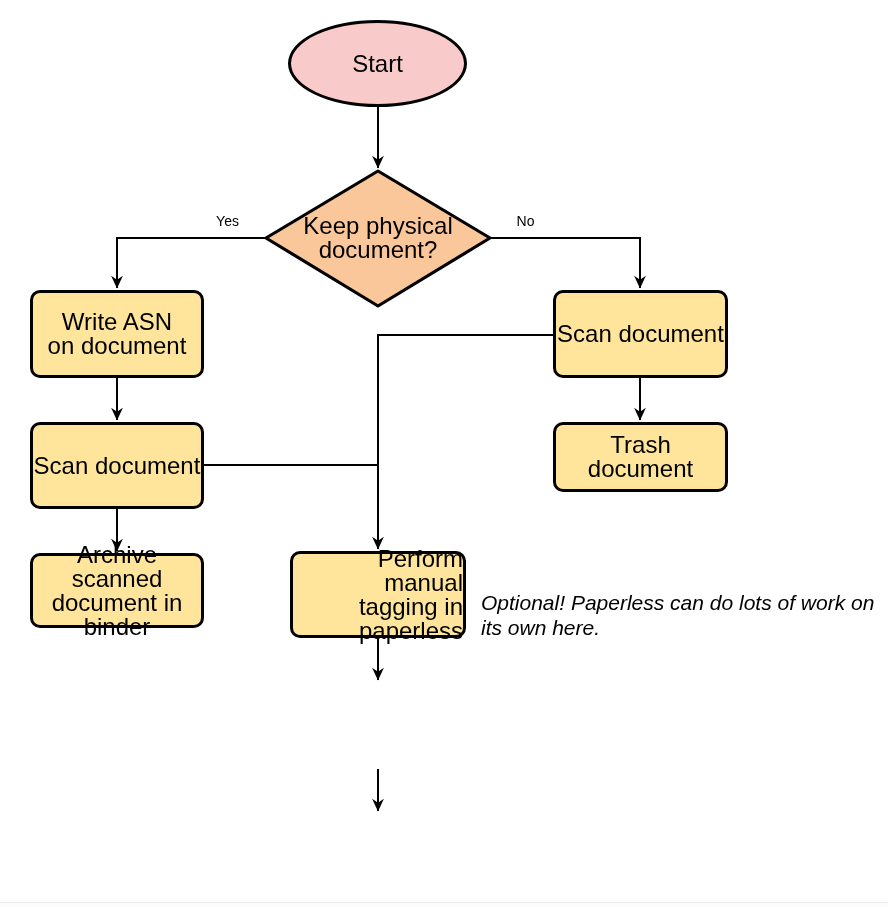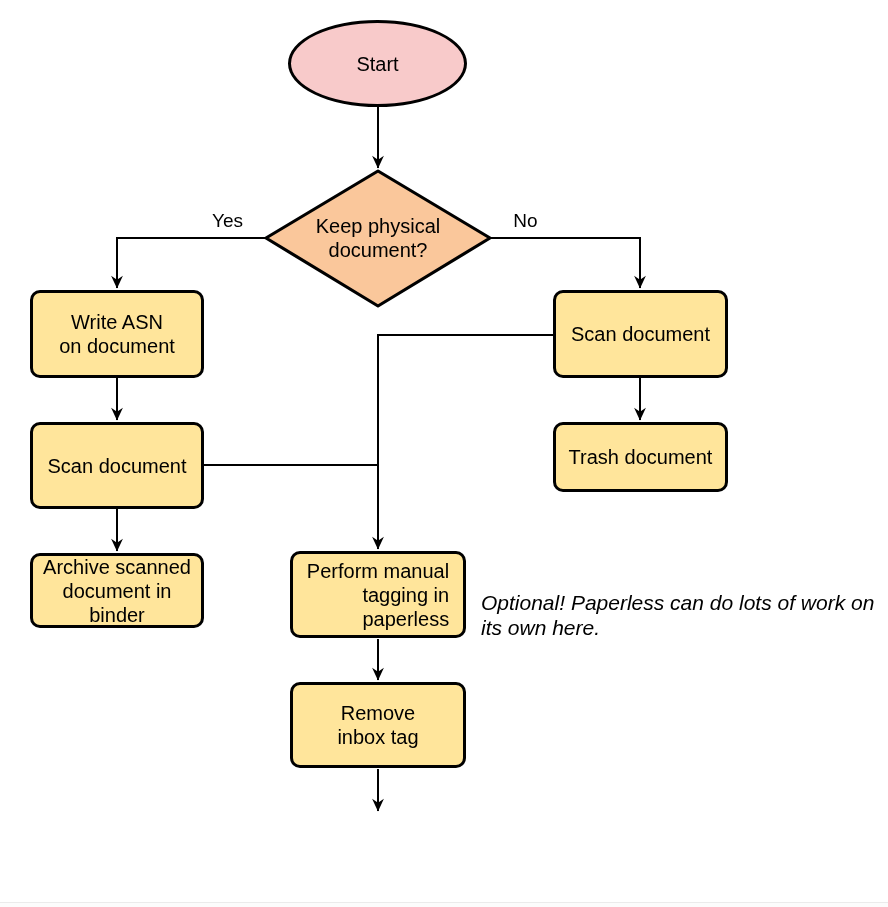--- a/index.html
+++ b/index.html
@@ -38,34 +38,34 @@
     text-align: center;
   }
   .process {
     border-radius: 10px;
   }
   .terminal {
     border-radius: 50%;
     border-width: 3.5px;
   }
   .nlabel {
-    font-size: 20px;
+    font-size: 24px;
     line-height: 24px;
     white-space: pre-line;
   }
   .overlay {
     position: absolute;
     display: flex;
     align-items: flex-start;
     justify-content: center;
     text-align: center;
   }
   .edge-label {
     position: absolute;
-    font-size: 19px;
+    font-size: 14px;
     line-height: 22px;
     text-align: center;
   }
   .note {
     position: absolute;
     font-size: 21px;
     line-height: 25px;
     font-style: italic;
     white-space: pre-line;
     text-align: left;
@@ -151,22 +151,18 @@
 
   <div class="node process" style="left: 290px; top: 551px; width: 176px; height: 87px; background-color: rgb(255, 229, 155); text-align: right;">
     <div class="nlabel">Perform manual
 tagging in
 paperless</div>
   </div>
 
   <div class="note" style="left:481px; top:590px; width:410px;">Optional! Paperless can do lots of work on
 its own here.</div>
 
-  <div class="node process" style="left: 290px; top: 682px; width: 176px; height: 86px; background-color: rgb(255, 229, 155);">
-    <div class="nlabel">Remove
-inbox tag</div>
-  </div>
 
 
   <div class="bottom-line"></div>
   <div class="bottom-strip"></div>
 
 </div>
 
 </body></html>

